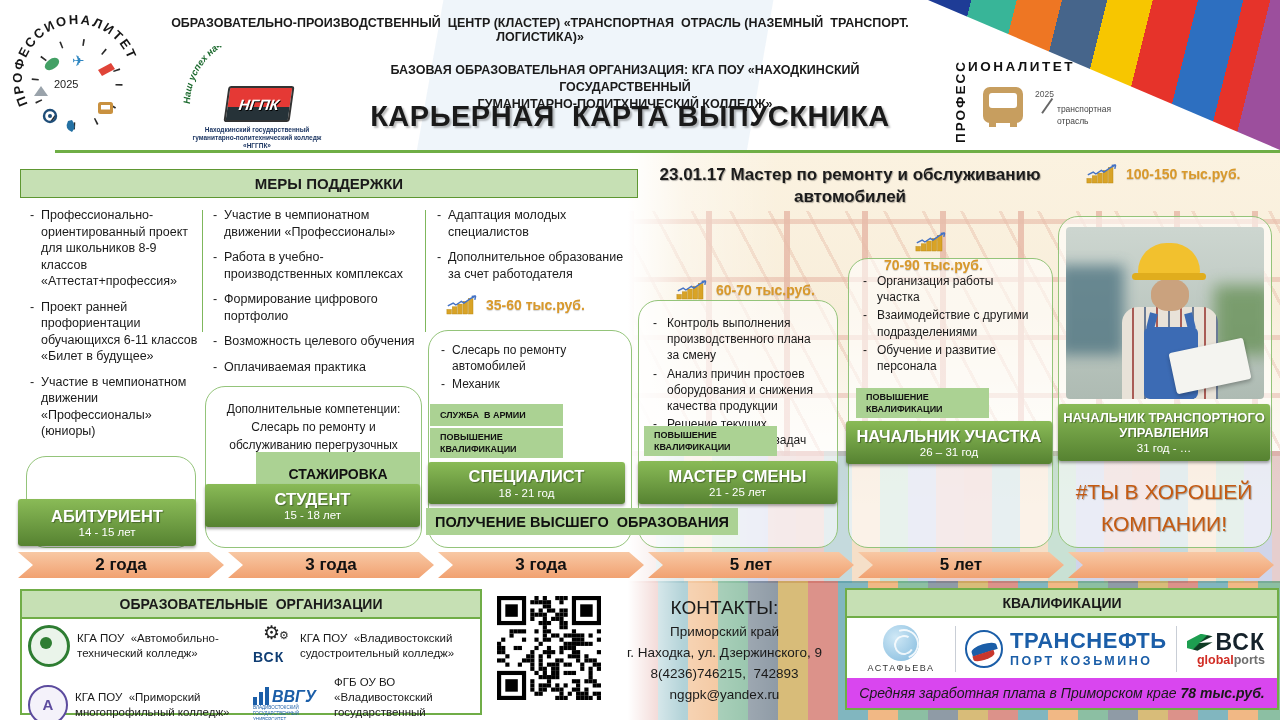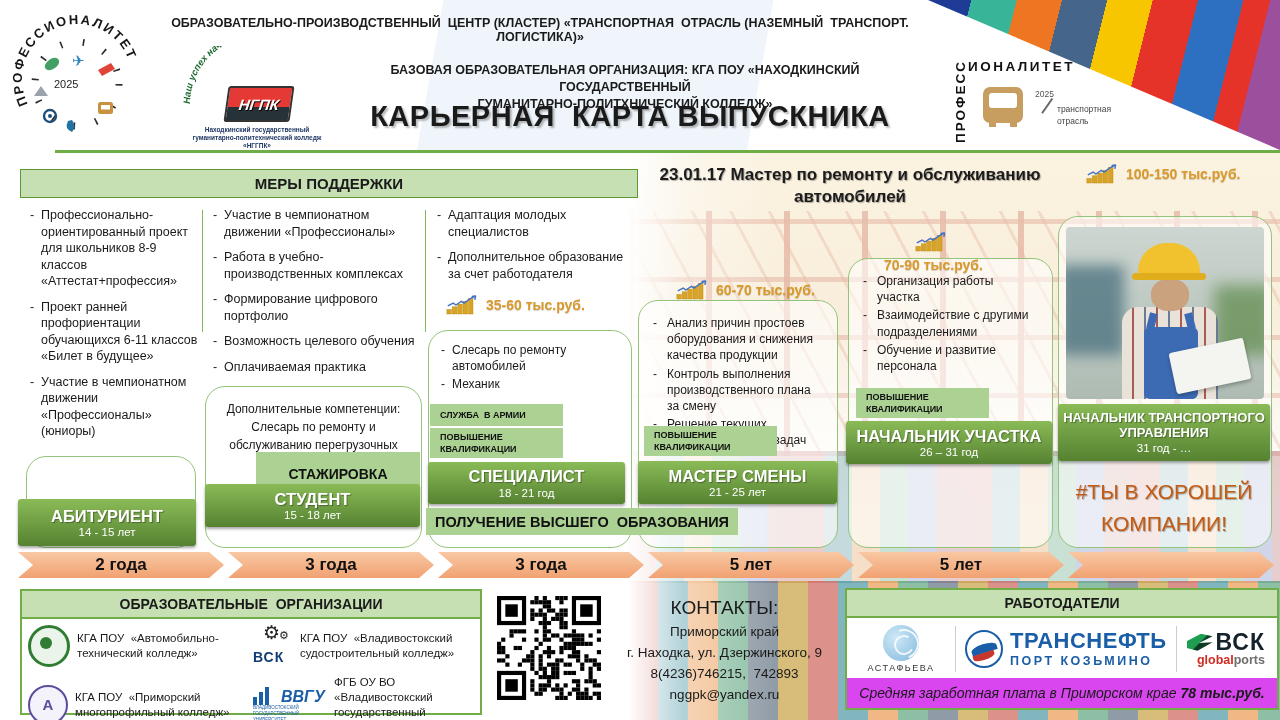--- a/index.html
+++ b/index.html
@@ -150,21 +150,21 @@
   .edu-name{font-size:11.5px;line-height:1.3;}
   .logo-atk{flex:0 0 36px;width:36px;height:36px;border-radius:50%;border:3px solid #2E7D32;background:#EAF4EA;position:relative;}
   .logo-atk::after{content:"";position:absolute;left:9px;top:9px;width:12px;height:12px;border-radius:50%;background:#2E7D32;}
   .logo-vsk{flex:0 0 40px;width:40px;height:38px;position:relative;}
   .logo-vsk .gear{position:absolute;top:-6px;left:10px;font-size:19px;color:#222;}
   .logo-vsk .gear2{position:absolute;top:2px;left:26px;font-size:11px;color:#222;}
   .logo-vsk .vsk-t{position:absolute;bottom:0;left:0;font-weight:bold;font-size:14px;color:#0F3D73;letter-spacing:1px;}
   .logo-pmk{flex:0 0 36px;width:36px;height:36px;border-radius:50%;border:2.5px solid #5C4B9E;background:#F4F2FA;
     display:flex;align-items:center;justify-content:center;font-weight:bold;color:#5C4B9E;font-size:15px;}
   .logo-vvgu{flex:0 0 74px;width:74px;display:flex;flex-direction:column;align-items:flex-start;}
-  .vvgu-row{display:flex;align-items:flex-end;gap:12px;}
+  .vvgu-row{display:flex;align-items:flex-end;gap:3px;}
   .vvgu-bars{display:flex;align-items:flex-end;gap:2px;}
   .vvgu-bars i{display:block;width:4px;background:#1B5EA8;}
   .vvgu-t{font-weight:bold;font-style:italic;font-size:16px;color:#1B5EA8;line-height:1;}
   .vvgu-cap{font-size:4.5px;color:#1B5EA8;width:70px;line-height:1.3;text-transform:uppercase;}
 
   .qr{left:497px;top:596px;width:104px;height:104px;z-index:4;background:#fff;}
   .contacts{left:602px;top:597px;width:245px;text-align:center;z-index:4;}
   .ct-title{font-size:19px;font-weight:normal;margin-bottom:3px;}
   .ct-line{font-size:13.5px;line-height:1.55;}
 
@@ -314,22 +314,22 @@
 
   <div class="abs stage-box sb3">
     <div class="sb-list">
       <div class="blt">Слесарь по ремонту автомобилей</div>
       <div class="blt">Механик</div>
     </div>
   </div>
 
   <div class="abs stage-box sb4">
     <div class="sb-list2">
+      <div class="blt">Контроль выполнения производственного плана за смену</div>
       <div class="blt">Анализ причин простоев оборудования  и снижения качества продукции</div>
-      <div class="blt">Контроль выполнения производственного плана за смену</div>
       <div class="blt">Решение текущих производственных задач</div>
     </div>
   </div>
 
   <div class="abs stage-box sb5">
     <div class="sb-list2">
       <div class="blt">Организация работы участка</div>
       <div class="blt">Взаимодействие с другими подразделениями</div>
       <div class="blt">Обучение и развитие персонала</div>
     </div>
@@ -677,21 +677,21 @@
 
   <div class="abs contacts">
     <div class="ct-title">КОНТАКТЫ:</div>
     <div class="ct-line">Приморский край</div>
     <div class="ct-line">г. Находка, ул. Дзержинского, 9</div>
     <div class="ct-line ws">8(4236)746215,  742893</div>
     <div class="ct-line">nggpk@yandex.ru</div>
   </div>
 
   <div class="abs panel emp-box">
-    <div class="panel-header">РАБОТОДАТЕЛИ</div>
+    <div class="panel-header">КВАЛИФИКАЦИИ</div>
     <div class="emp-logos">
       <div class="ast">
         <div class="ast-circle"></div>
         <div class="ast-name">АСТАФЬЕВА</div>
       </div>
       <div class="vsep"></div>
       <div class="tn">
         <div class="tn-circle"></div>
         <div class="tn-text">
           <span class="tn1">ТРАНСНЕФТЬ</span>

